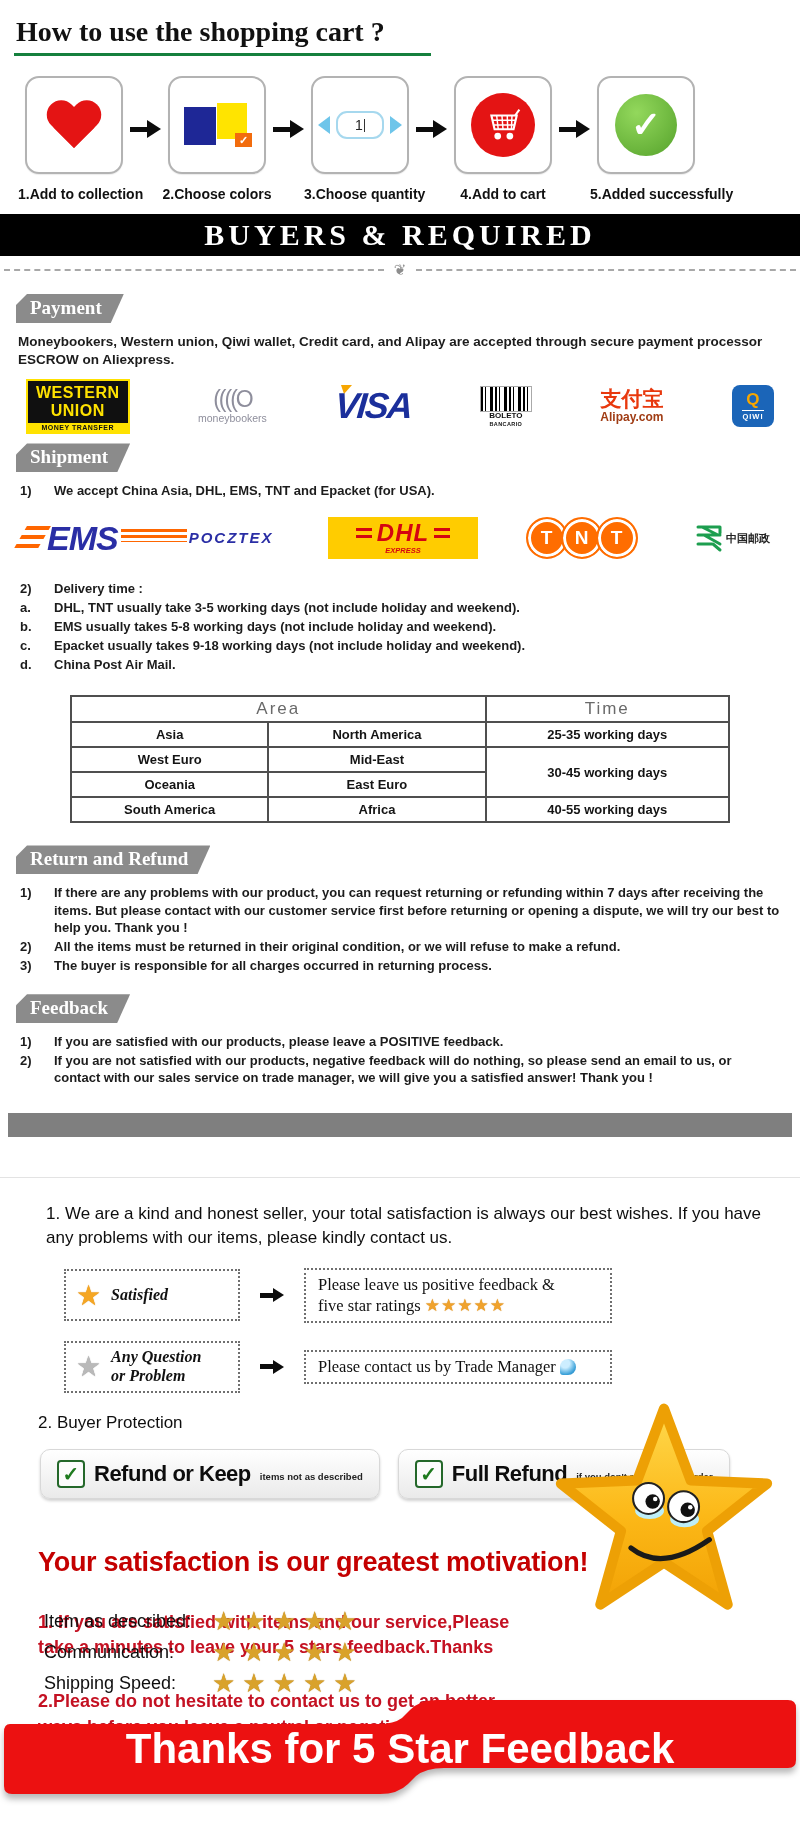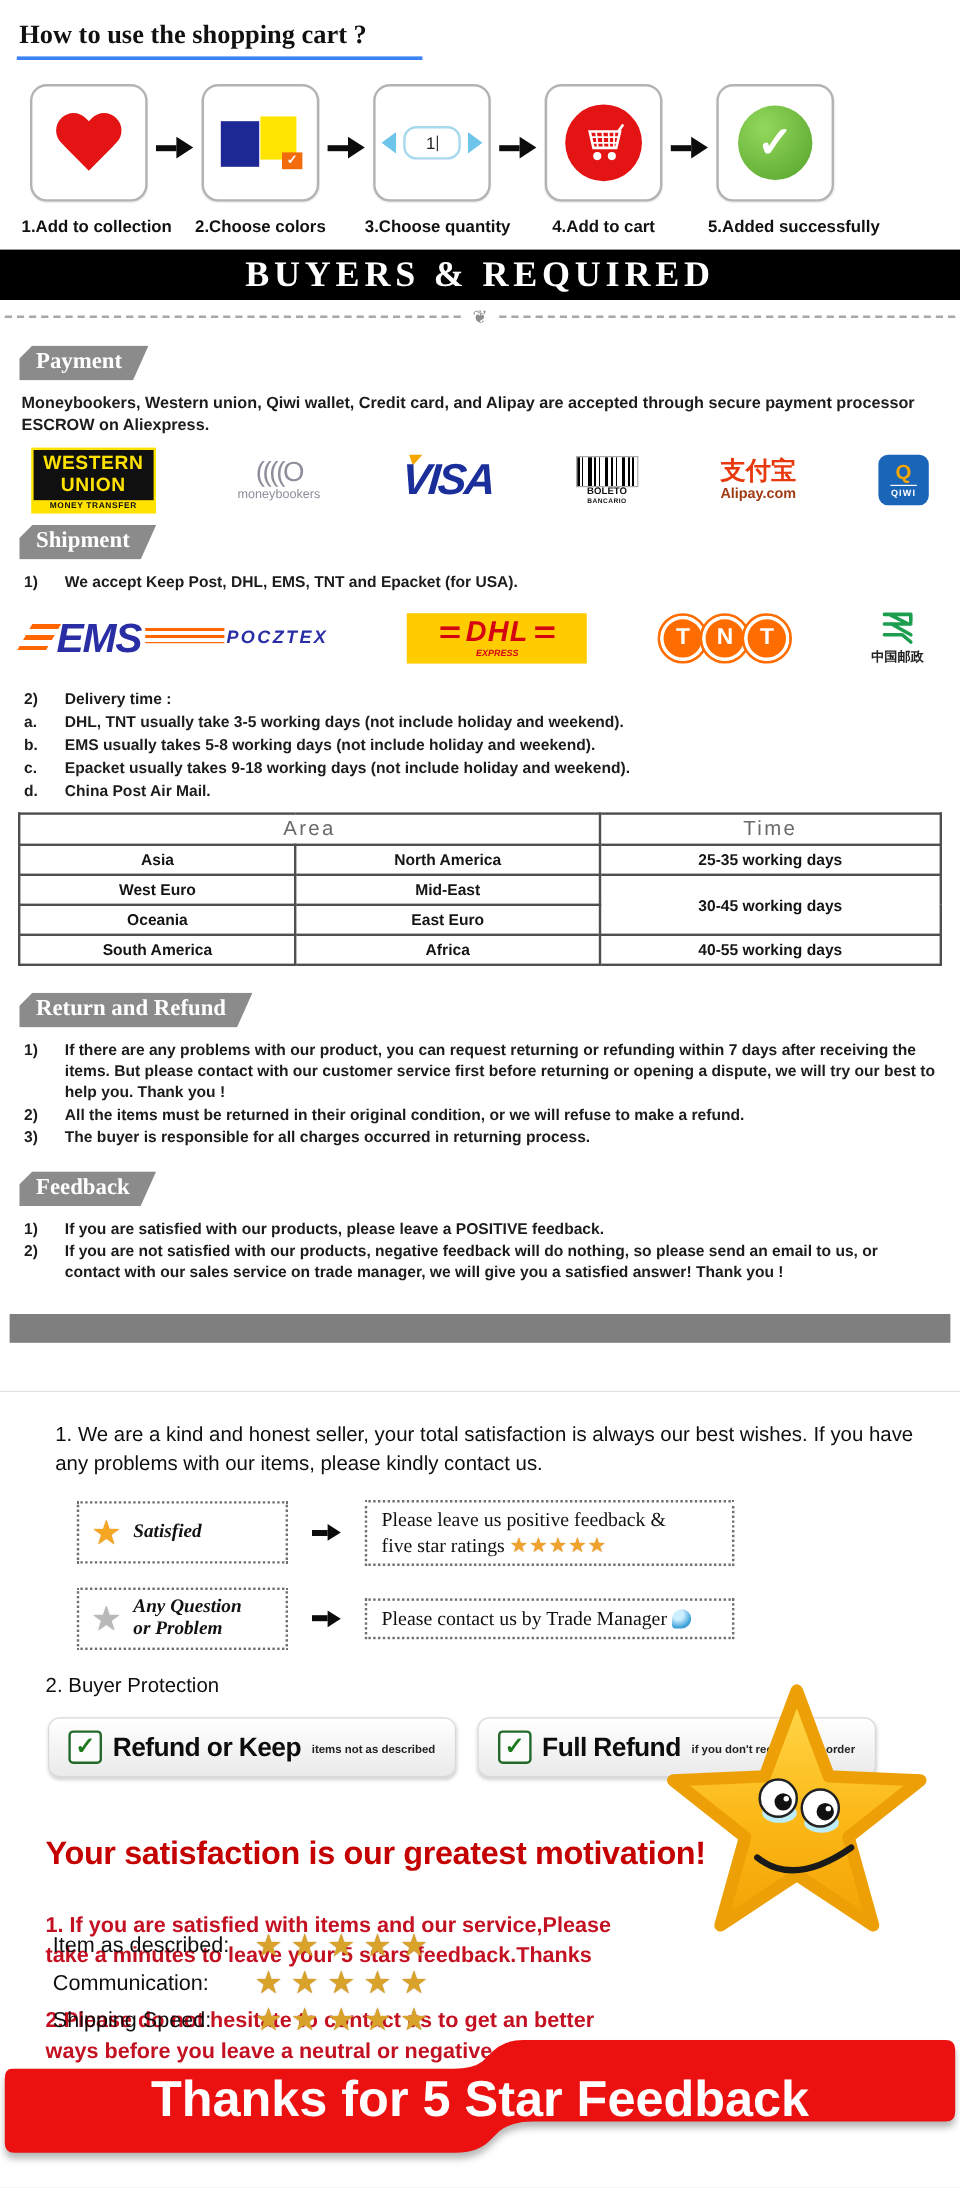--- a/index.html
+++ b/index.html
@@ -1,21 +1,21 @@
 <!DOCTYPE html>
 <html><head>
 <meta charset="utf-8">
 <style>
   html,body{margin:0;padding:0;background:#fff;}
   body{font-family:"Liberation Sans", sans-serif;color:#111;}
   #page{position:relative;width:800px;height:1823px;overflow:hidden;background:#fff;outline:1px solid #d9d9d9;}
 
   
   .title{display:inline-block;margin:16px 0 0 14px;font-family:"Liberation Serif",serif;
-         font-size:22px;font-weight:700;border-bottom:3px solid #3b82f6;padding:0 46px 5px 2px;}
+         font-size:28px;font-weight:700;border-bottom:3px solid #15803d;padding:0 46px 5px 2px;}
 
   
   .steps{display:flex;align-items:flex-start;justify-content:space-between;padding:20px 112px 0 18px;}
   .step{width:112px;text-align:center;flex:none;}
   .step-card{width:94px;height:94px;margin:0 auto;border:2px solid #b3b3b3;border-radius:14px;
              background:#fff;display:flex;align-items:center;justify-content:center;box-shadow:0 1px 1px rgba(0,0,0,.08);}
   .step-label{margin-top:12px;font-size:14px;font-weight:700;white-space:nowrap;}
   .flow-arrow{flex:none;display:flex;align-items:center;margin-top:44px;}
   .flow-arrow .bar{width:17px;height:5px;background:#0c0c0c;}
   .flow-arrow .head{width:0;height:0;border-left:14px solid #0c0c0c;border-top:9px solid transparent;border-bottom:9px solid transparent;}
@@ -95,31 +95,31 @@
   .ems-sub{color:#2a2ea5;font-size:15px;font-weight:800;font-style:italic;letter-spacing:2px;}
   .logo-dhl{width:150px;height:42px;background:#ffcc00;display:flex;flex-direction:column;align-items:center;justify-content:center;flex:none;}
   .dhl-line{display:flex;align-items:center;gap:5px;}
   .dhl-dash{width:16px;height:10px;background:repeating-linear-gradient(180deg,#d40511 0 3px,transparent 3px 7px);}
   .dhl-text{color:#d40511;font-size:24px;font-weight:800;font-style:italic;letter-spacing:1px;line-height:1;}
   .dhl-sub{color:#d40511;font-size:7.5px;font-weight:700;font-style:italic;margin-top:1px;}
   .logo-tnt{display:flex;flex:none;}
   .tnt-c{width:38px;height:38px;border-radius:50%;background:#ff6d00;color:#fff;font-size:19px;font-weight:800;
          display:flex;align-items:center;justify-content:center;margin-left:-7px;
          box-shadow:inset 0 0 0 3px #fff, inset 0 0 0 38px #ff6d00;border:2px solid #ff6d00;}
-  .logo-cnpost{display:flex;flex-direction:column;align-items:center;flex:none;}
+  .logo-cnpost{display:flex;flex-direction:row;align-items:center;flex:none;}
   .cnpost-label{font-size:11px;font-weight:700;color:#222;margin-top:2px;}
 
   
   .num-list{margin:10px 20px 0;}
   .num-row{display:flex;font-size:13px;font-weight:700;color:#1c1c1c;line-height:1.32;margin-top:2px;}
   .num-n{width:34px;flex:none;}
   .num-t{flex:1;}
 
   
-  .ship-table{width:770px;margin:10px auto 0;border-collapse:collapse;}
+  .ship-table{width:660px;margin:22px auto 0;border-collapse:collapse;}
   .ship-table th{border:2px solid #4f4f4f;font-size:17px;font-weight:400;color:#6a6a6a;letter-spacing:2px;padding:2px;}
   .ship-table td{border:2px solid #4f4f4f;font-size:13px;font-weight:700;color:#141414;text-align:center;padding:4px 2px;}
 
   
   .gray-bar{height:24px;background:#7f7f7f;margin:26px 8px 0;}
   .thin-line{height:1px;background:#e3e3e3;margin-top:40px;}
 
   
   .seller-intro{margin:24px 30px 0 46px;font-size:17px;line-height:1.42;color:#0e0e0e;}
   .srow{display:flex;align-items:center;margin:18px 0 0 64px;}
@@ -280,21 +280,21 @@
       <div class="qiwi-q">Q</div>
       <div class="qiwi-label">QIWI</div>
     </div>
   </div>
 
   
   <div class="tag">Shipment</div>
   <div class="num-list">
     <div class="num-row">
       <span class="num-n">1)</span>
-      <span class="num-t">We accept Keep Post, DHL, EMS, TNT and Epacket (for USA).</span>
+      <span class="num-t">We accept China Asia, DHL, EMS, TNT and Epacket (for USA).</span>
     </div>
   </div>
   <div class="ship-logos">
     <div class="logo-ems">
       <div class="ems-stripes"></div>
       <div class="ems-text">EMS</div>
       <div class="ems-right">
         <div class="ems-lines"></div>
         <div class="ems-sub">POCZTEX</div>
       </div>

